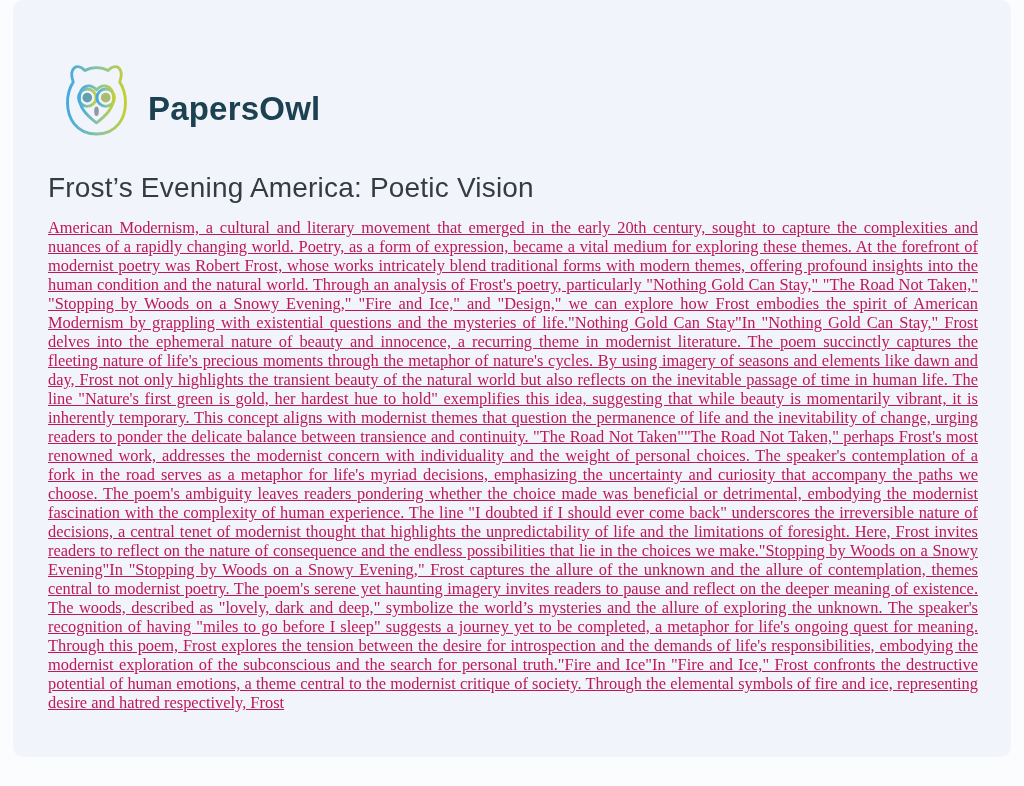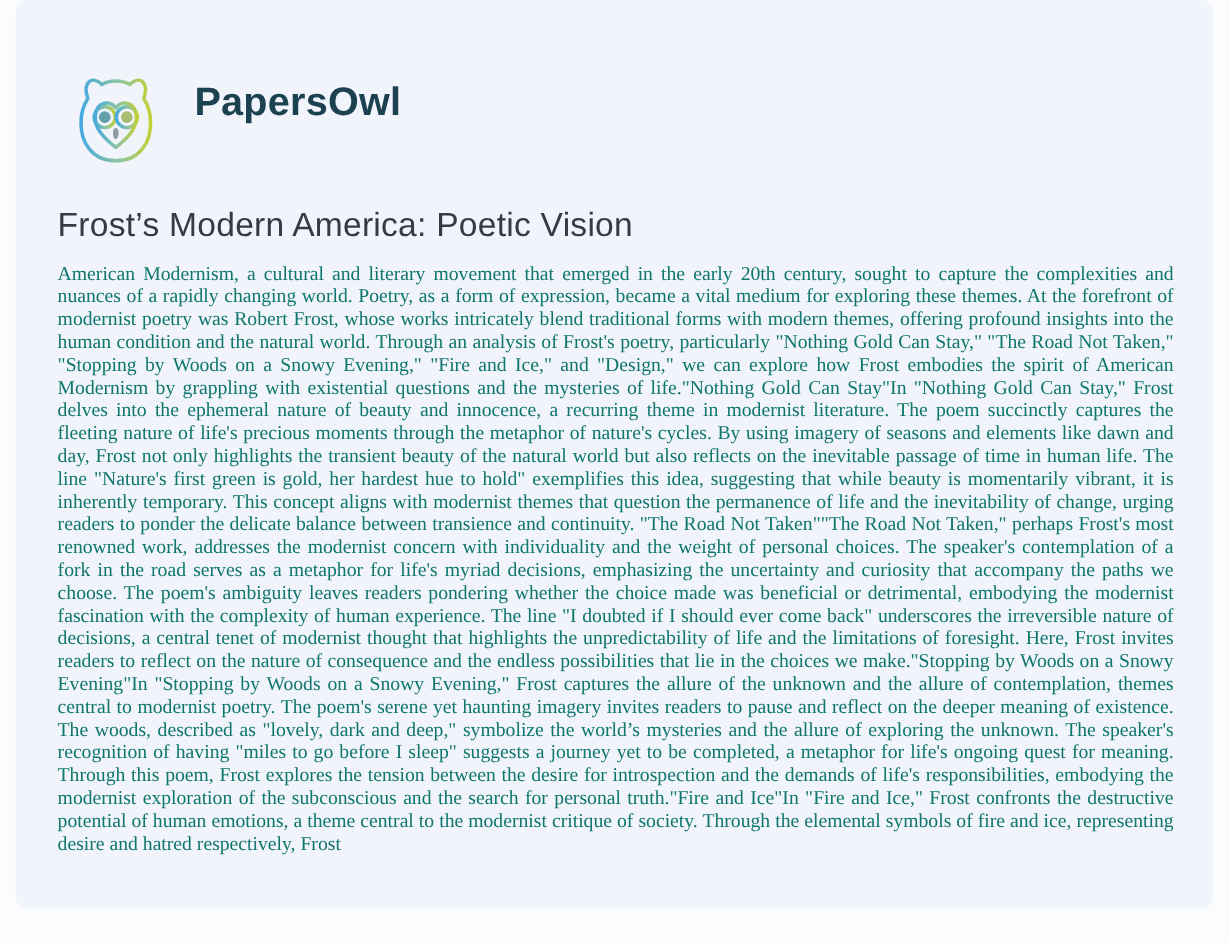--- a/index.html
+++ b/index.html
@@ -12,22 +12,22 @@
   }
   .card {
     position: absolute;
     left: 13px; right: 13px; top: 0;
     height: 757px;
     background: #f1f4fa;
     border-radius: 10px;
   }
   .header {
     display: flex;
-    align-items: flex-start;
-    gap: 17px;
+    align-items: center;
+    gap: 3px;
     padding: 54px 0 0 35px;
   }
   .logo { width: 97px; height: 97px; flex: 0 0 auto; }
   .brand-block { padding-top: 12px; }
   .brand-name {
     font-size: 33px;
     font-weight: bold;
     color: #1c4150;
     letter-spacing: 0.2px;
   }
@@ -44,22 +44,23 @@
     font-weight: 400;
     color: #363b43;
     letter-spacing: 0.2px;
   }
   .article-body {
     margin: 14px 35px 0 35px;
     width: 930px;
     font-family: "Liberation Serif", serif;
     font-size: 16.4px;
     line-height: 19px;
-    color: #0f766e;
+    color: #be185d;
     text-align: justify;
+    text-decoration: underline;
   }
 </style>
 </head>
 <body>
 
 <div class="card">
 
   <div class="header">
     <span class="logo">
       <svg viewBox="0 0 100 100" width="97" height="97" aria-hidden="true">
@@ -79,17 +80,17 @@
         <circle cx="40.5" cy="45" r="5" fill="#64a0ab"></circle>
         <circle cx="59.5" cy="45" r="5" fill="#a9bc72"></circle>
         <ellipse cx="50" cy="59" rx="2.4" ry="5" fill="#8f9aa3"></ellipse>
       </svg>
     </span>
     <div class="brand-block">
       <div class="brand-name">PapersOwl</div>
     </div>
   </div>
 
-  <h1 class="page-title">Frost’s Modern America: Poetic Vision</h1>
+  <h1 class="page-title">Frost’s Evening America: Poetic Vision</h1>
 
   <div class="article-body">American Modernism, a cultural and literary movement that emerged in the early 20th century, sought to capture the complexities and nuances of a rapidly changing world. Poetry, as a form of expression, became a vital medium for exploring these themes. At the forefront of modernist poetry was Robert Frost, whose works intricately blend traditional forms with modern themes, offering profound insights into the human condition and the natural world. Through an analysis of Frost's poetry, particularly "Nothing Gold Can Stay," "The Road Not Taken," "Stopping by Woods on a Snowy Evening," "Fire and Ice," and "Design," we can explore how Frost embodies the spirit of American Modernism by grappling with existential questions and the mysteries of life."Nothing Gold Can Stay"In "Nothing Gold Can Stay," Frost delves into the ephemeral nature of beauty and innocence, a recurring theme in modernist literature. The poem succinctly captures the fleeting nature of life's precious moments through the metaphor of nature's cycles. By using imagery of seasons and elements like dawn and day, Frost not only highlights the transient beauty of the natural world but also reflects on the inevitable passage of time in human life. The line "Nature's first green is gold, her hardest hue to hold" exemplifies this idea, suggesting that while beauty is momentarily vibrant, it is inherently temporary. This concept aligns with modernist themes that question the permanence of life and the inevitability of change, urging readers to ponder the delicate balance between transience and continuity. "The Road Not Taken""The Road Not Taken," perhaps Frost's most renowned work, addresses the modernist concern with individuality and the weight of personal choices. The speaker's contemplation of a fork in the road serves as a metaphor for life's myriad decisions, emphasizing the uncertainty and curiosity that accompany the paths we choose. The poem's ambiguity leaves readers pondering whether the choice made was beneficial or detrimental, embodying the modernist fascination with the complexity of human experience. The line "I doubted if I should ever come back" underscores the irreversible nature of decisions, a central tenet of modernist thought that highlights the unpredictability of life and the limitations of foresight. Here, Frost invites readers to reflect on the nature of consequence and the endless possibilities that lie in the choices we make."Stopping by Woods on a Snowy Evening"In "Stopping by Woods on a Snowy Evening," Frost captures the allure of the unknown and the allure of contemplation, themes central to modernist poetry. The poem's serene yet haunting imagery invites readers to pause and reflect on the deeper meaning of existence. The woods, described as "lovely, dark and deep," symbolize the world’s mysteries and the allure of exploring the unknown. The speaker's recognition of having "miles to go before I sleep" suggests a journey yet to be completed, a metaphor for life's ongoing quest for meaning. Through this poem, Frost explores the tension between the desire for introspection and the demands of life's responsibilities, embodying the modernist exploration of the subconscious and the search for personal truth."Fire and Ice"In "Fire and Ice," Frost confronts the destructive potential of human emotions, a theme central to the modernist critique of society. Through the elemental symbols of fire and ice, representing desire and hatred respectively, Frost</div>
 
 </div>
 
 </body></html>

